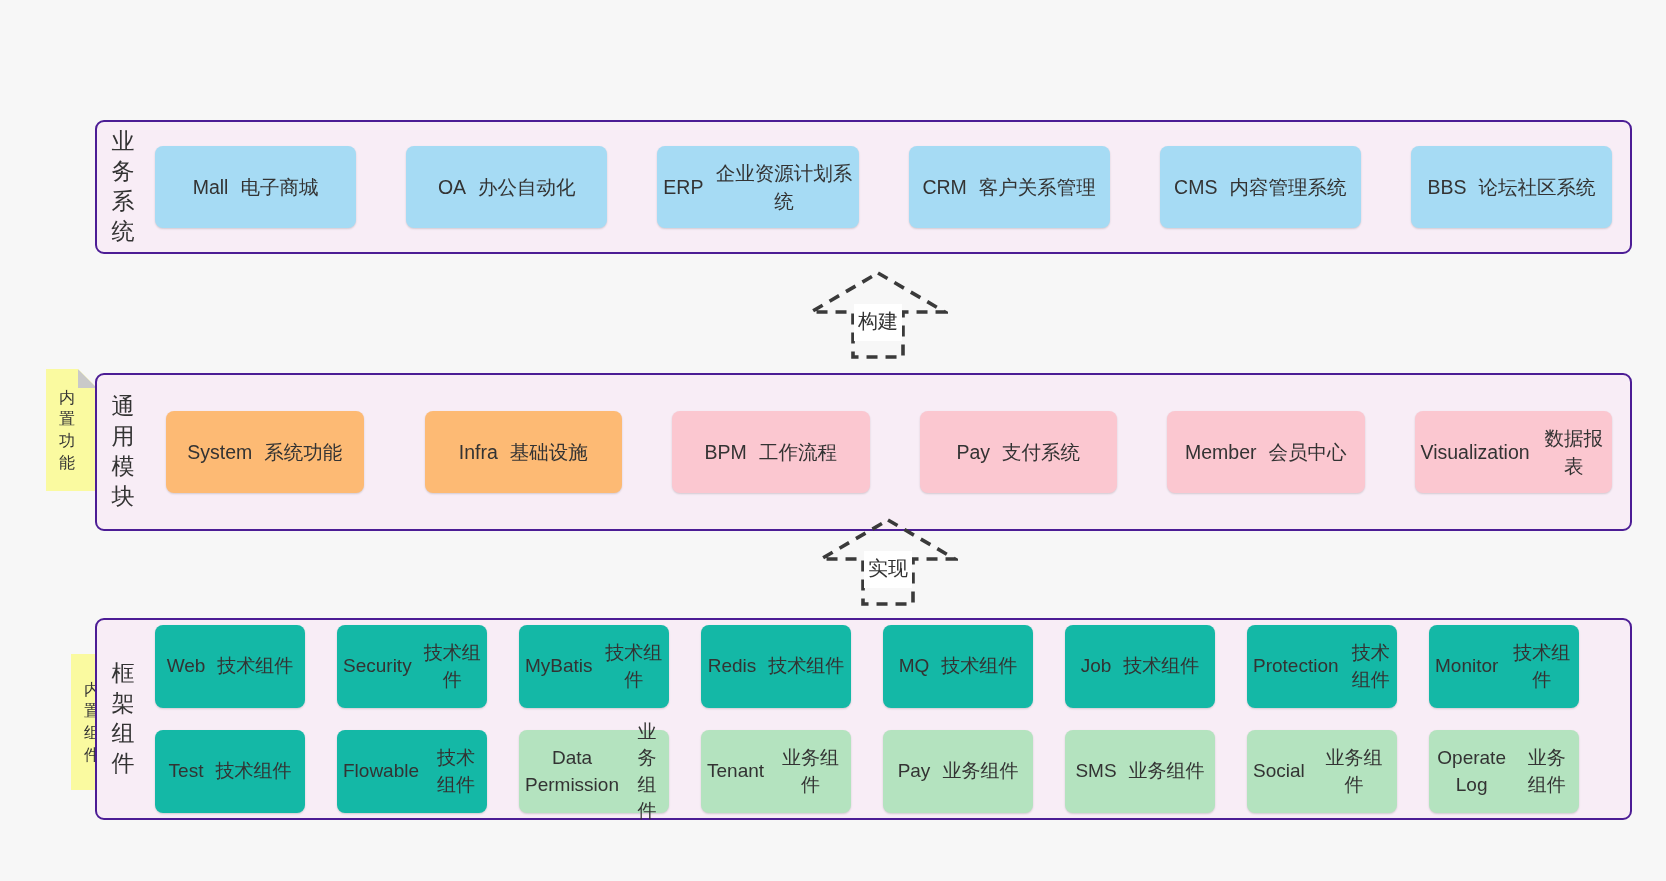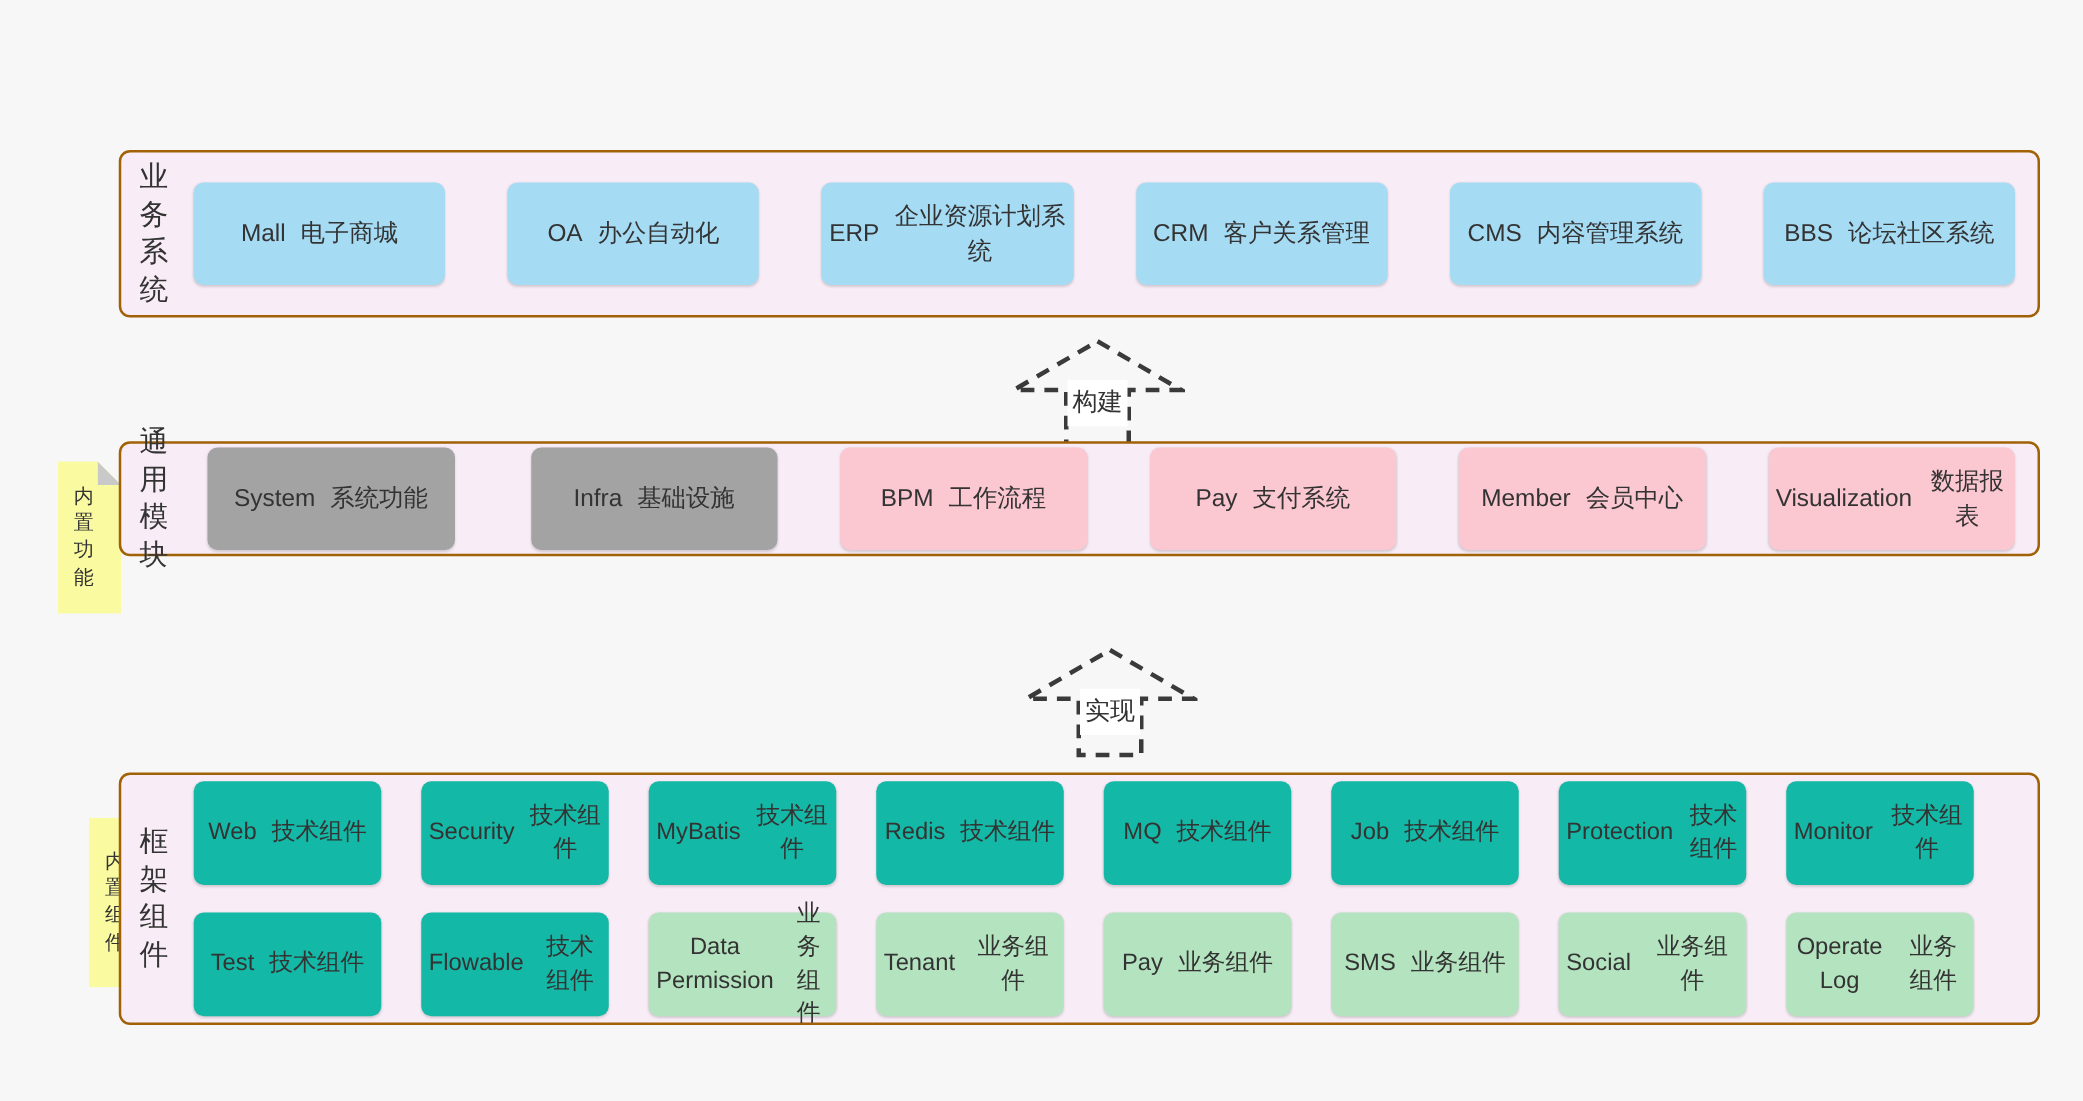--- a/index.html
+++ b/index.html
@@ -1,42 +1,42 @@
 <!DOCTYPE html>
 <html><head>
 <meta charset="utf-8">
 <style>
   html,body{margin:0;padding:0;background:#f7f7f7;}
   .canvas{position:relative;width:1666px;height:881px;background:#f7f7f7;overflow:hidden;
           font-family:"Liberation Sans","DejaVu Sans",sans-serif;color:#333;}
 
   
   .layer{position:absolute;left:95px;width:1537px;background:#f8edf6;
-         border:2px solid #a16207;border-radius:9px;box-sizing:border-box;z-index:1;}
+         border:2px solid #4c1d95;border-radius:9px;box-sizing:border-box;z-index:1;}
   .layer-business{top:120px;height:134px;}
-  .layer-modules{top:353px;height:92px;}
+  .layer-modules{top:373px;height:158px;}
   .layer-framework{top:618px;height:202px;}
   .layer-label{position:absolute;left:0;top:0;height:100%;width:52px;
                display:flex;align-items:center;justify-content:center;
                font-size:23px;line-height:1.3;color:#333;}
   .layer-label span{display:block;width:1em;word-break:break-all;text-align:center;}
   .rows{position:absolute;top:0;bottom:0;left:0;right:0;padding-left:58px;padding-right:18px;
         display:flex;flex-direction:column;justify-content:center;row-gap:22px;box-sizing:border-box;}
   .row{display:flex;align-items:stretch;}
   .row6{gap:50px;}
   .row8{gap:32px;}
 
   
   .box{border-radius:8px;display:flex;flex-direction:row;align-items:center;justify-content:center;
        text-align:center;box-shadow:0 1px 2px rgba(0,0,0,.15);line-height:1.45;}
   .row6 .box{width:202px;height:82px;font-size:19.5px;}
   .row8 .box{width:150px;height:83px;font-size:19px;line-height:1.38;}
   .box .en,.box .cn{display:block;padding:0 6px;}
   .v-blue{background:#a6dbf4;}
-  .v-red{background:#a3a3a3;margin-left:11px;}
+  .v-red{background:#fdba74;margin-left:11px;}
   .v-pink{background:#fbc7d0;}
   .v-green{background:#14b8a6;}
   .v-lgreen{background:#b4e3bf;}
 
   
   .arrow{position:absolute;width:140px;height:90px;z-index:1;}
   .arrow-build{left:808px;top:270px;}
   .arrow-implement{left:818px;top:517px;}
   .arrow svg{position:absolute;left:0;top:0;}
   .arrow-label{position:absolute;left:50%;top:34px;transform:translateX(-50%);

